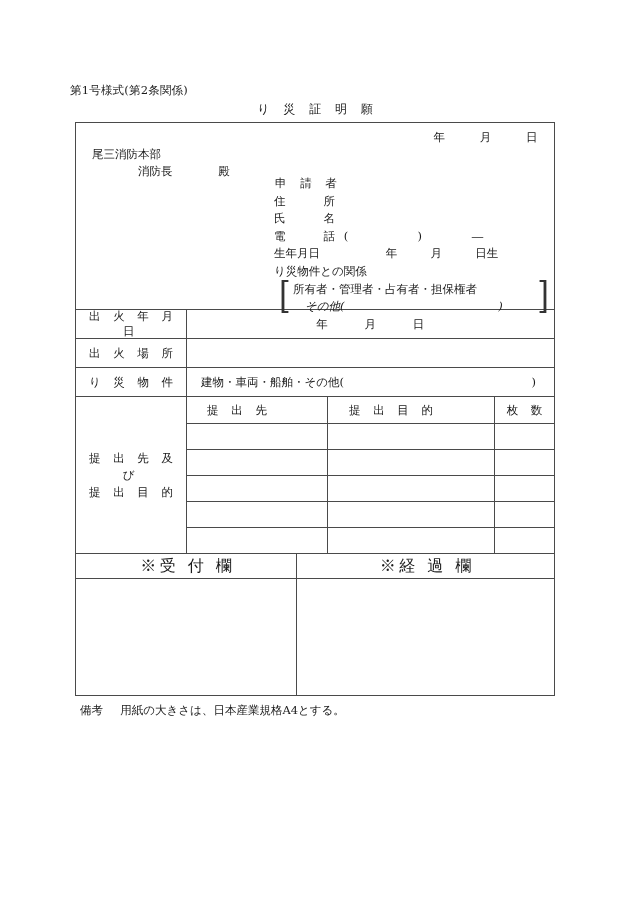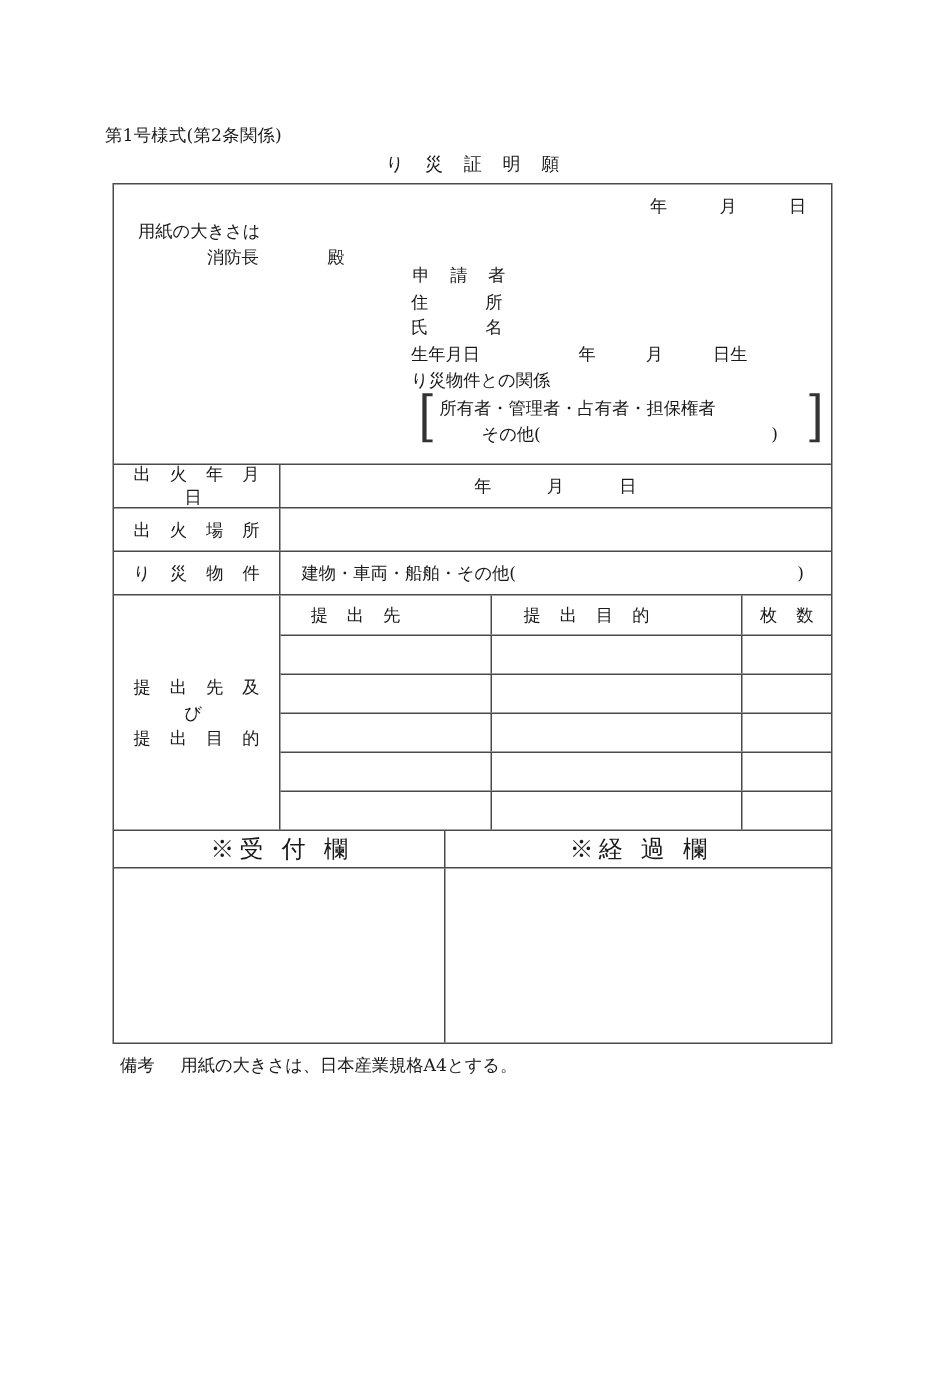--- a/index.html
+++ b/index.html
@@ -138,21 +138,21 @@
   .bracket-wrap .bk-l { left: 0; }
   .bracket-wrap .bk-r { right: 0; }
   .bracket-lines {
     position: absolute;
     left: 14px;
     top: 0;
     font-size: 11.5px;
     line-height: 17px;
     white-space: nowrap;
   }
-  .other-line { display: block; margin-left: 28px; }
+  .other-line { display: block; margin-left: 12px; font-style: italic; }
   .other-close { display: inline-block; margin-left: 150px; }
 
   
   .lbl-col {
     width: 110px;
     min-width: 110px;
     text-align: center;
     display: flex;
     align-items: center;
     justify-content: center;
@@ -277,36 +277,45 @@
       <div class="cell applicant-block">
 
         <div class="date-line">
           <span>年</span>
           <span class="gap-sm"></span>
           <span>月</span>
           <span class="gap-sm"></span>
           <span>日</span>
         </div>
 
-        <div class="org">用紙の大きさは</div>
+        <div class="org">尾三消防本部</div>
 
         <div class="org-chief">
           <span>消防長</span>
           <span class="chief-dono">殿</span>
         </div>
 
         <div class="applicant-fields">
           <div>
             <span class="lbl-sp2">申 請 者</span>
           </div>
           <div>
             <span class="lbl-wide">住　　所</span>
           </div>
           <div>
             <span class="lbl-wide">氏　　名</span>
+          </div>
+          <div>
+            <span class="lbl-wide">電　　話</span>
+            <span class="tel-paren">
+              <span>(</span>
+              <span class="sp"></span>
+              <span>)</span>
+            </span>
+            <span class="tel-dash">―</span>
           </div>
           <div>
             <span>生年月日</span>
             <span class="dob-tail">
               <span>年</span>
               <span class="g"></span>
               <span>月</span>
               <span class="g"></span>
               <span>日生</span>
             </span>

